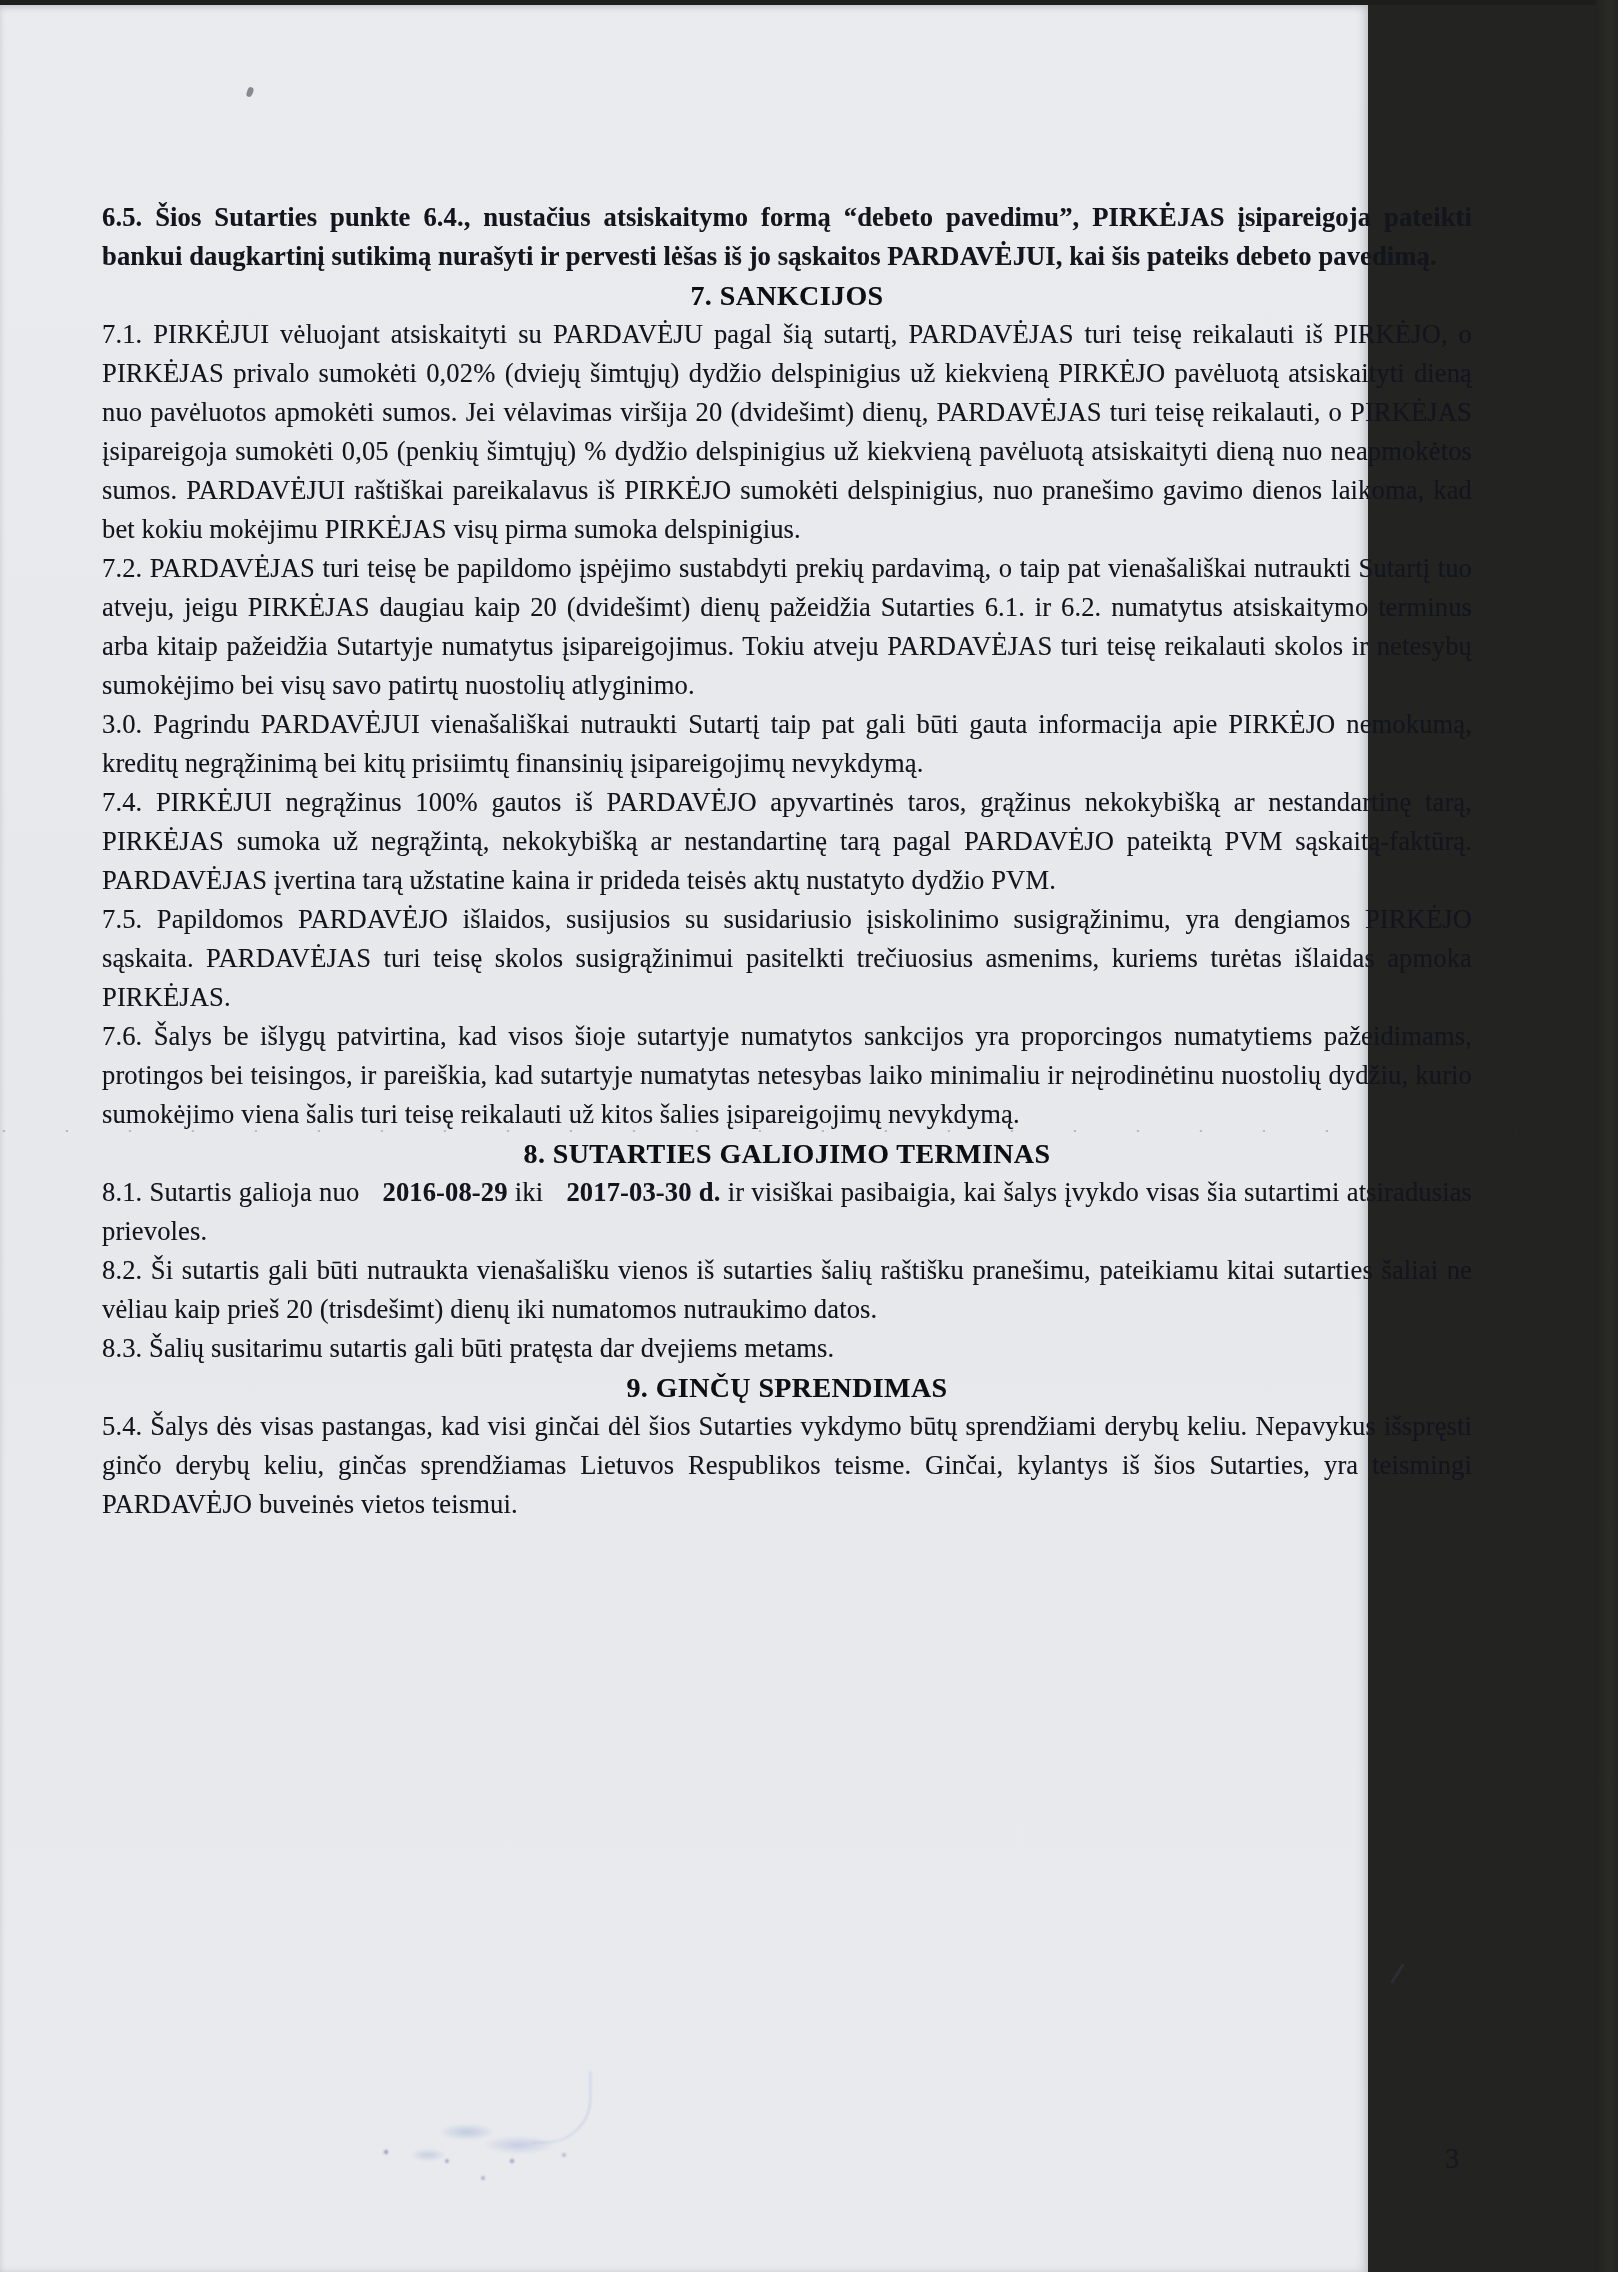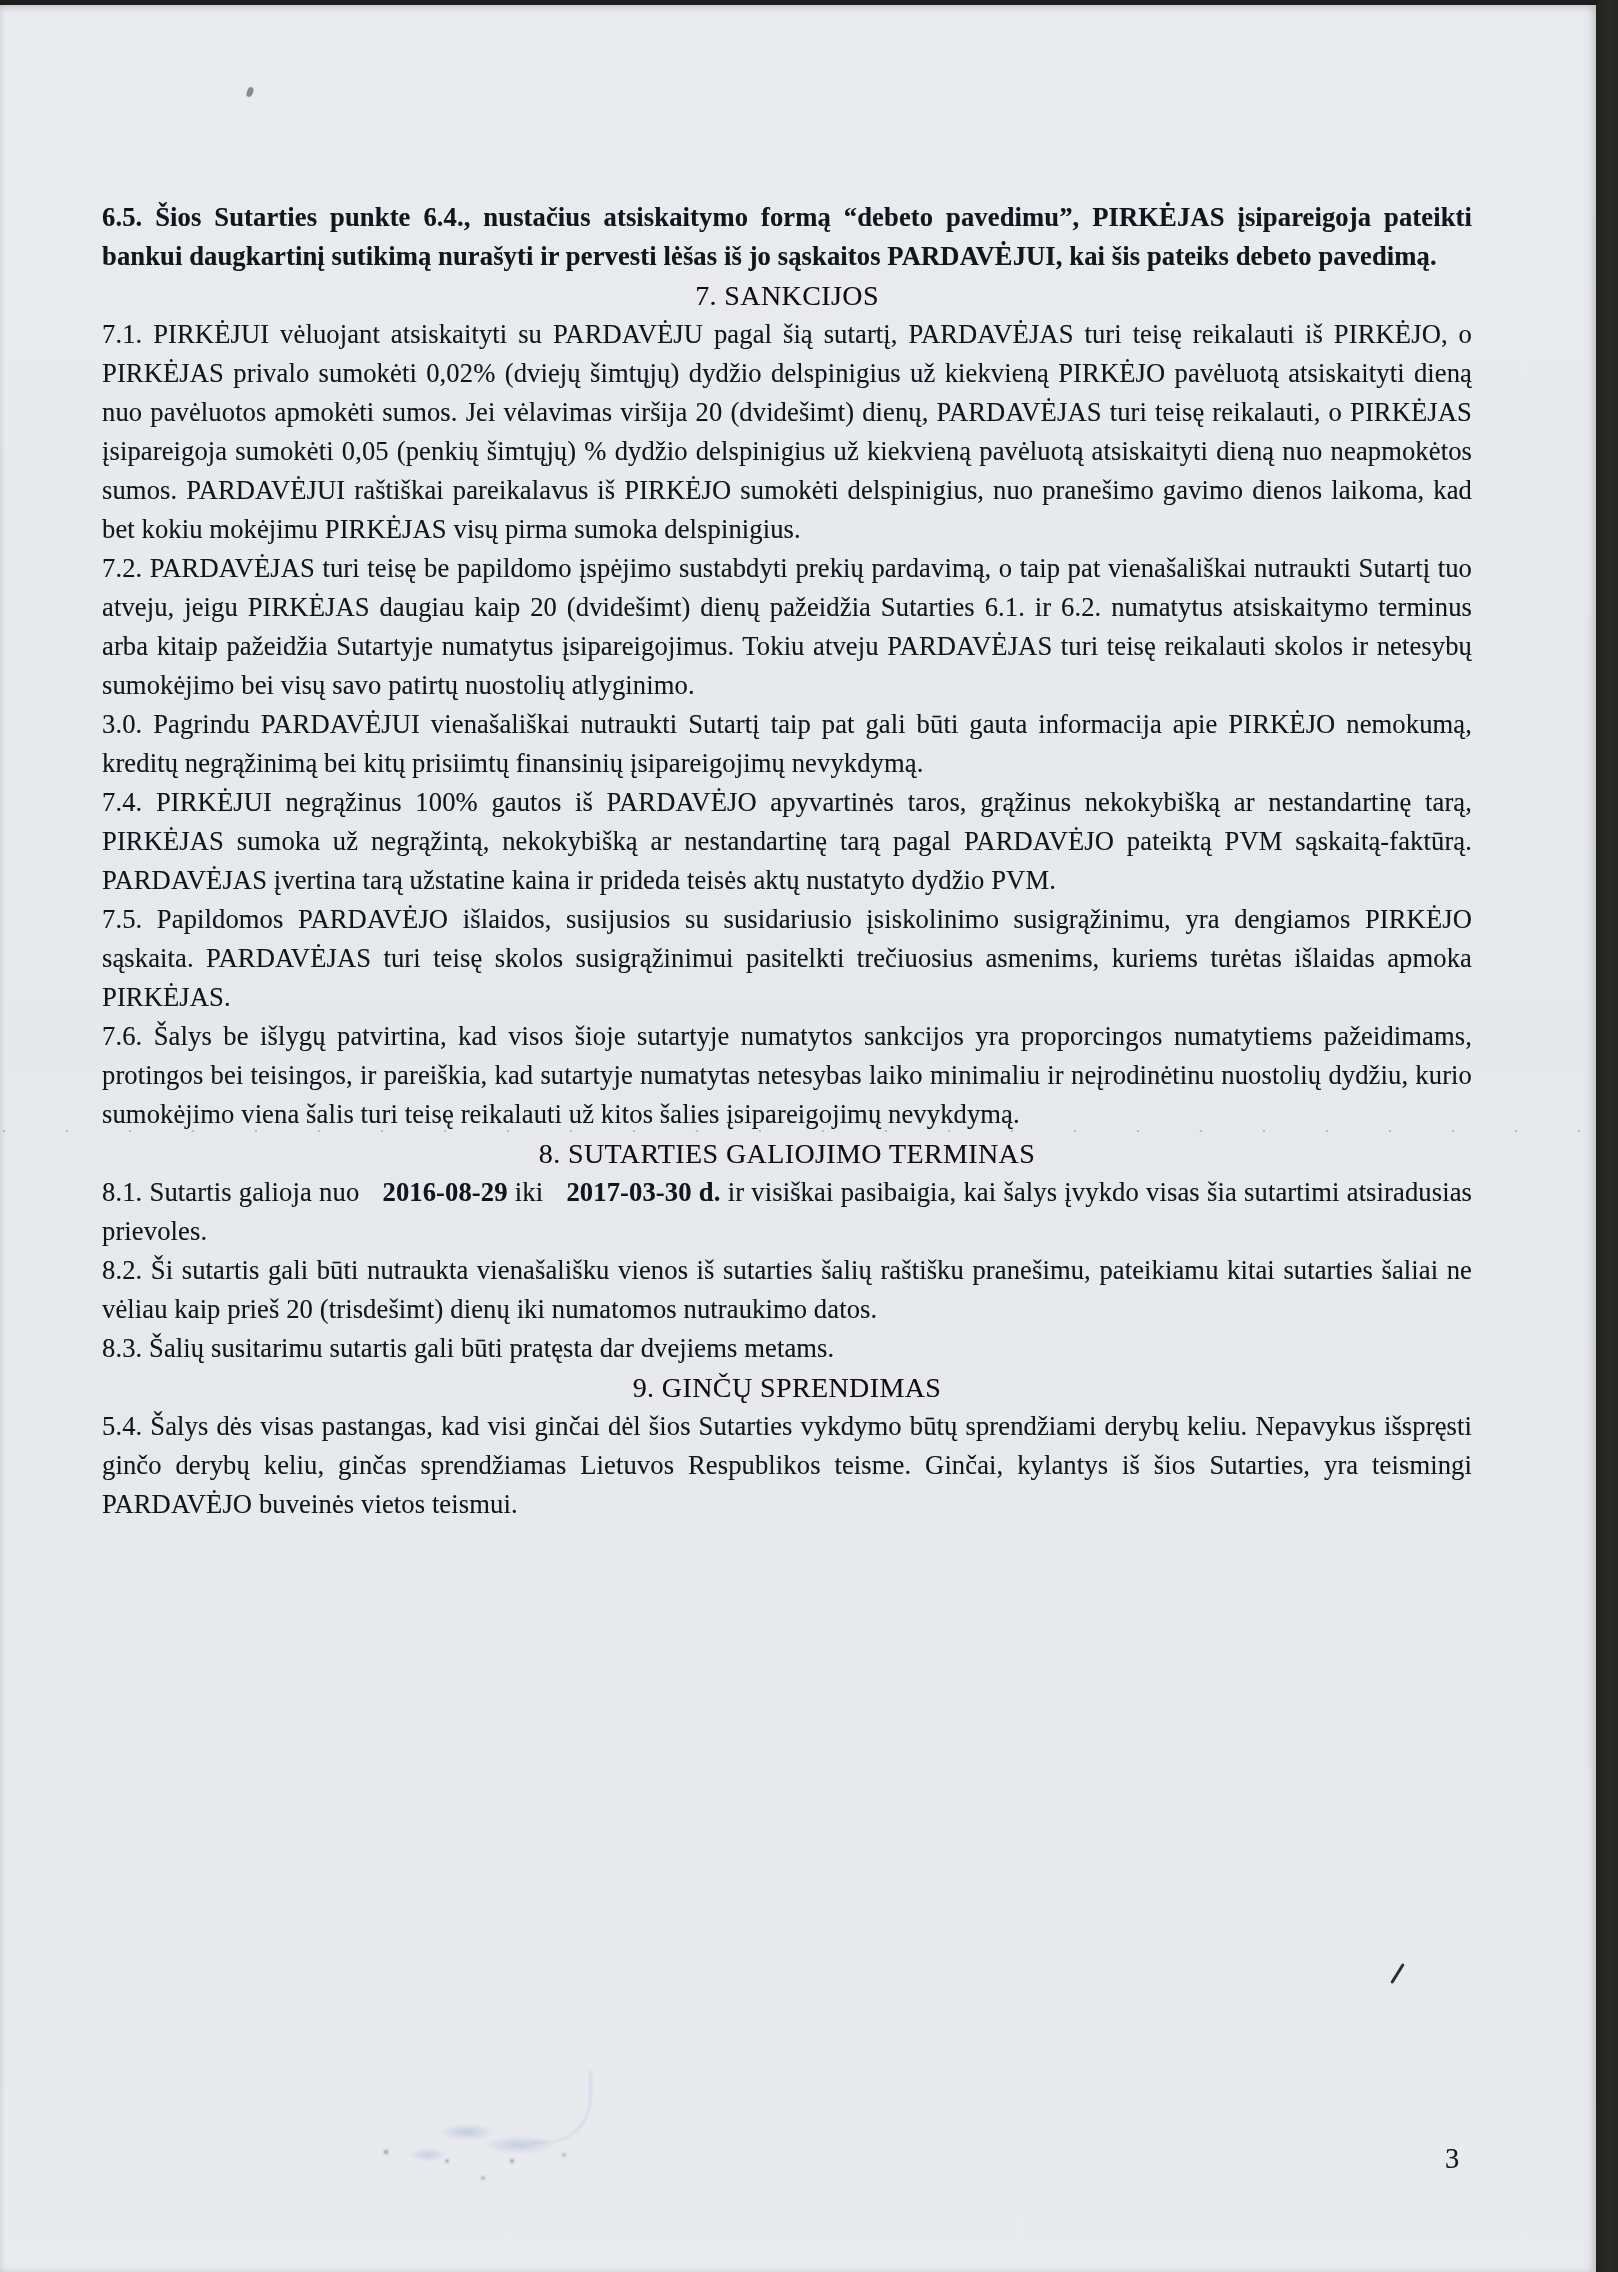--- a/index.html
+++ b/index.html
@@ -5,38 +5,38 @@
   html,body{margin:0;padding:0;}
   body{
     width:1619px;height:2273px;
     position:relative;
     background:#232321;
     overflow:hidden;
     font-family:"Liberation Serif","DejaVu Serif",serif;
   }
   
   .paper{
-    position:absolute;left:0;top:4.5px;width:1596px;height:2268px;
+    position:absolute;left:0;top:4.5px;width:1368px;height:2268px;
     background:linear-gradient(180deg,#e9ebef 0%,#e6e8ec 45%,#e8eaee 100%);
     box-shadow:inset -3.9px 0 9px rgba(60,65,80,0.18), inset 0 2.6px 6.5px rgba(60,65,80,0.12);
   }
   
   .edge-top{position:absolute;left:0;top:0;width:1619px;height:4.5px;background:#1d1d1b;}
   .edge-right{position:absolute;right:0;top:0;width:23px;height:2273px;
     background:linear-gradient(90deg,#22221f,#2a2a27 60%,#242421);}
   .text-block{
     position:absolute;left:102px;top:193px;width:1370px;
     font-size:26.6px;line-height:39px;letter-spacing:0.1px;
     color:#14141c;text-align:justify;
     text-shadow:0 0 0.6px rgba(25,25,55,0.35);
   }
   .text-block p{margin:0;}
   p.bold{font-weight:bold;}
   .heading{
-    margin:51px 0 32px 0;text-align:center;font-weight:normal;
+    margin:51px 0 32px 0;text-align:center;font-weight:bold;
     font-size:28px;letter-spacing:0.4px;color:#0e0e14;
   }
   .date-bold{font-weight:bold;margin-left:16px;}
   
   .speckle-row{
     position:absolute;left:0;top:1121px;width:1589px;height:10.4px;
     background-image:radial-gradient(circle at 3.9px 5.2px, rgba(45,45,70,0.55) 1px, transparent 1.6px);
     background-size:63px 10.4px;opacity:0.45;
   }
   .blue-smudge{

